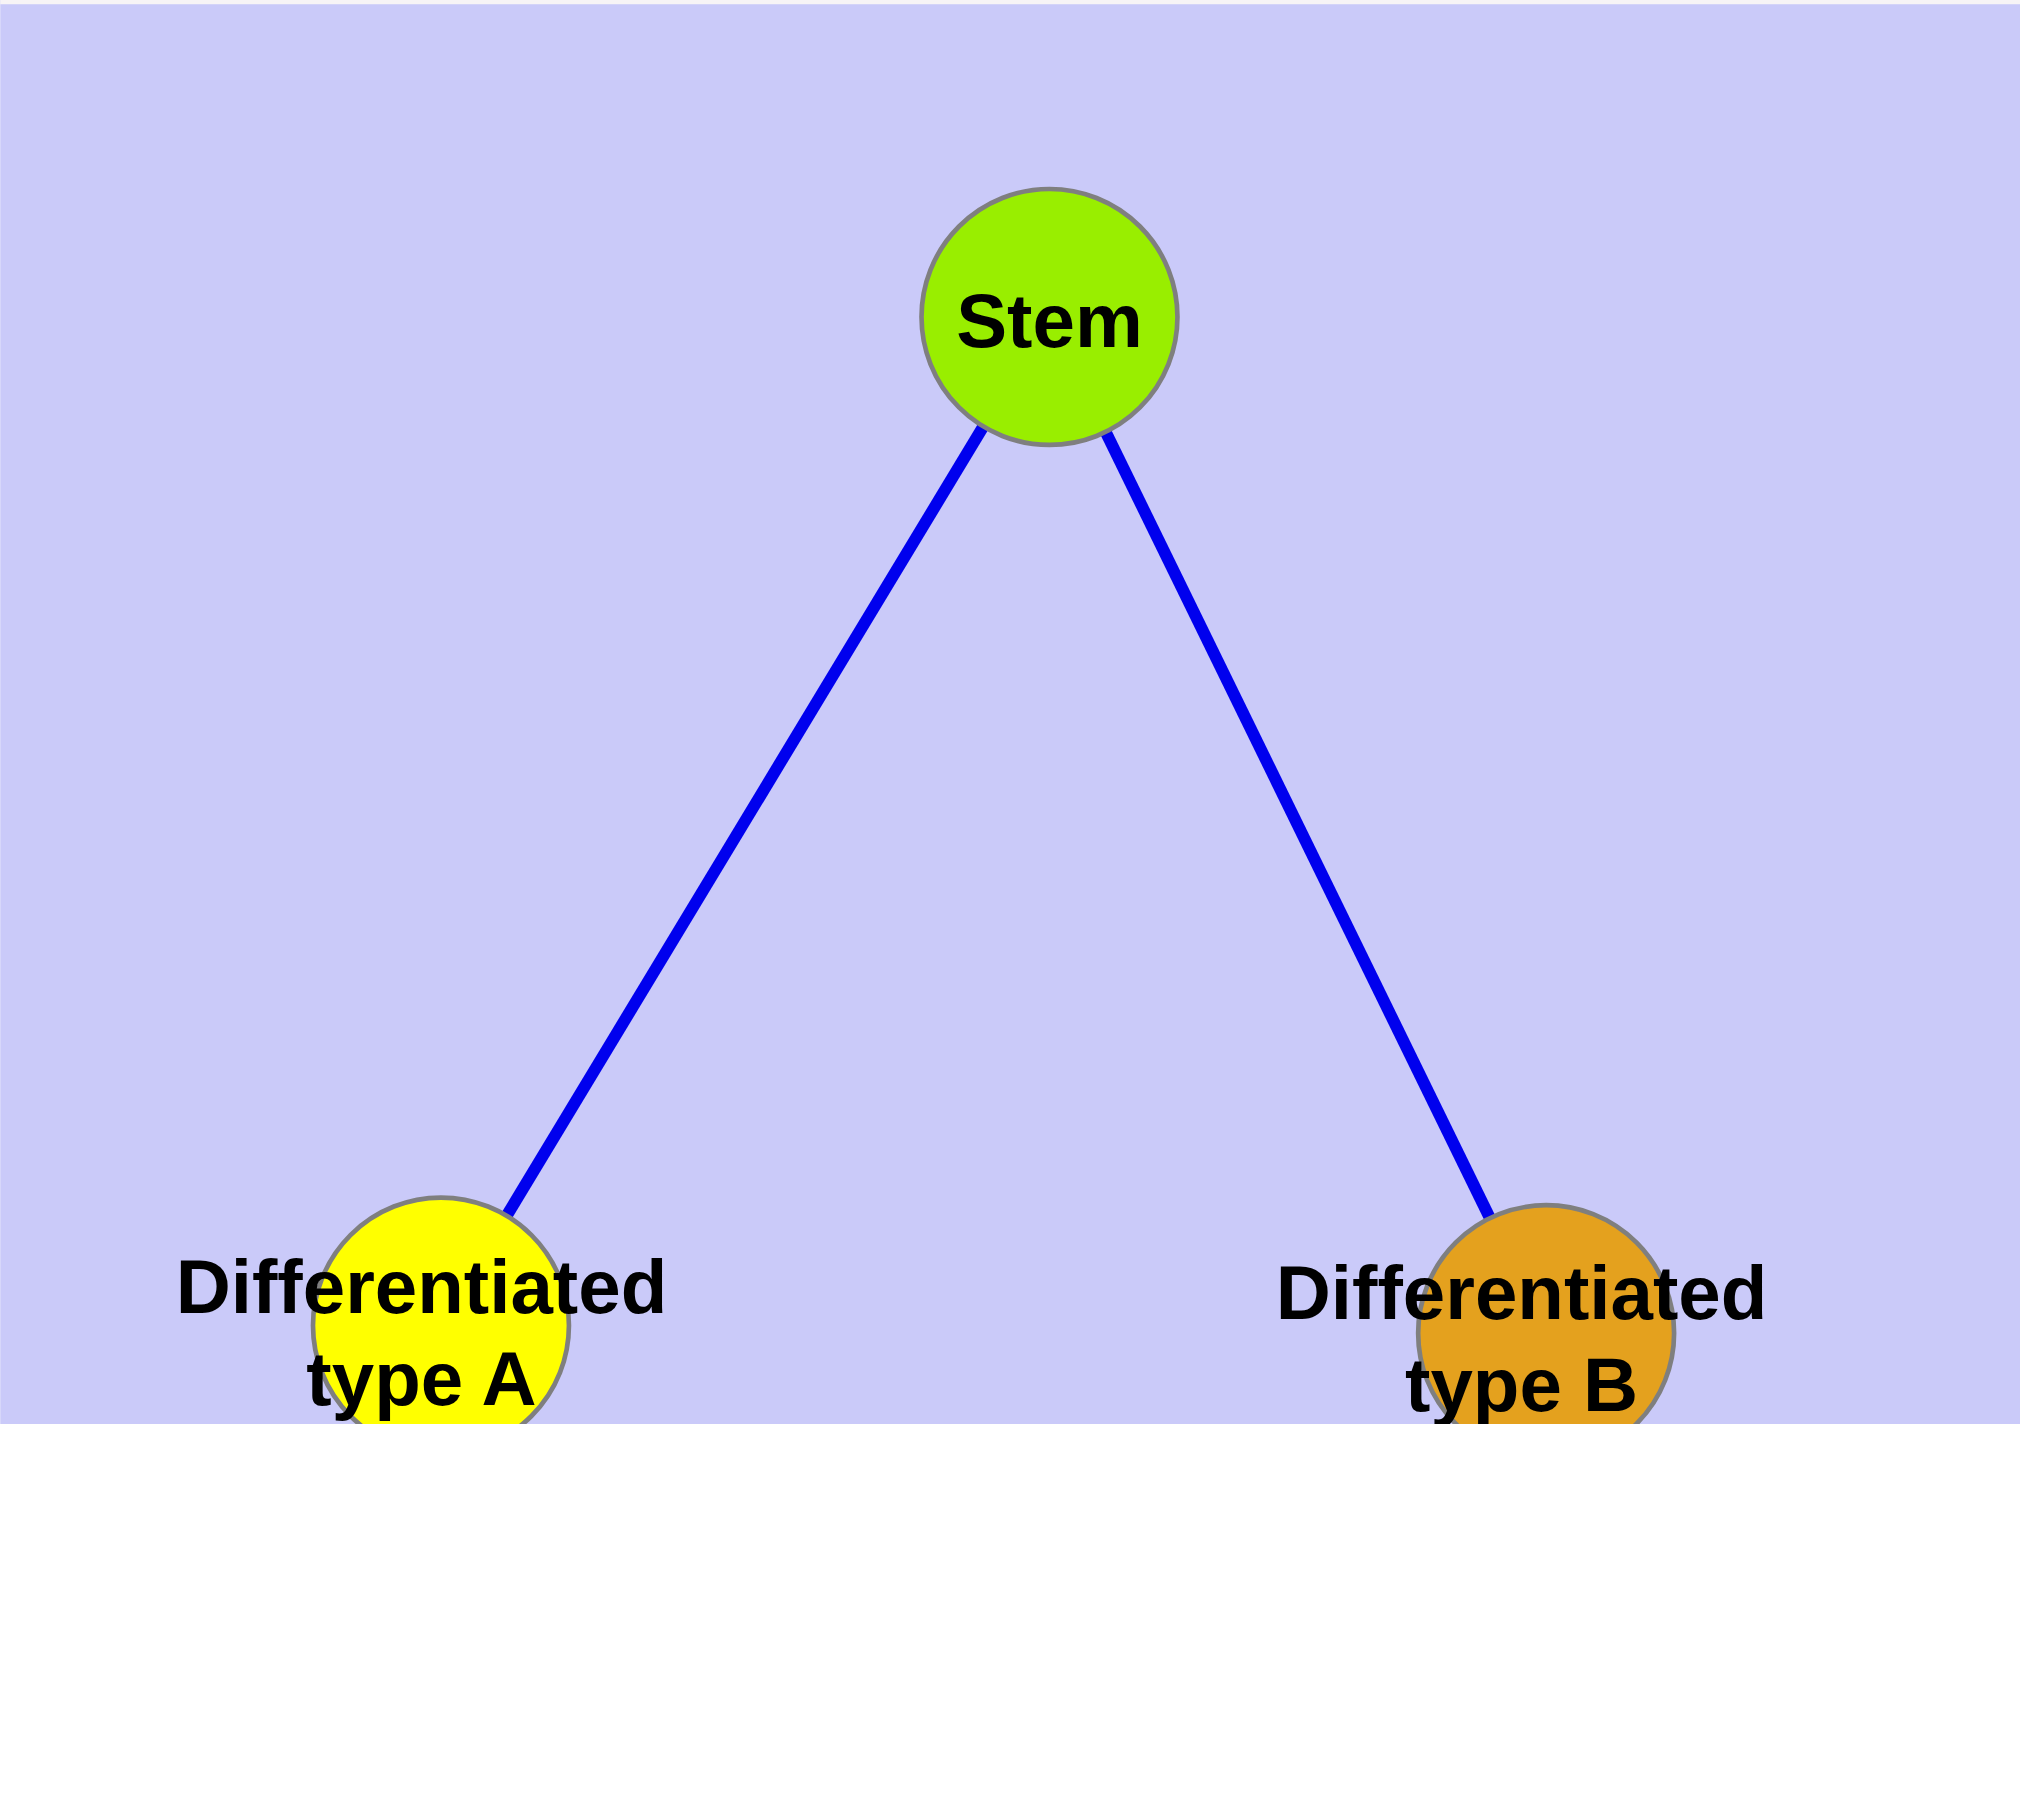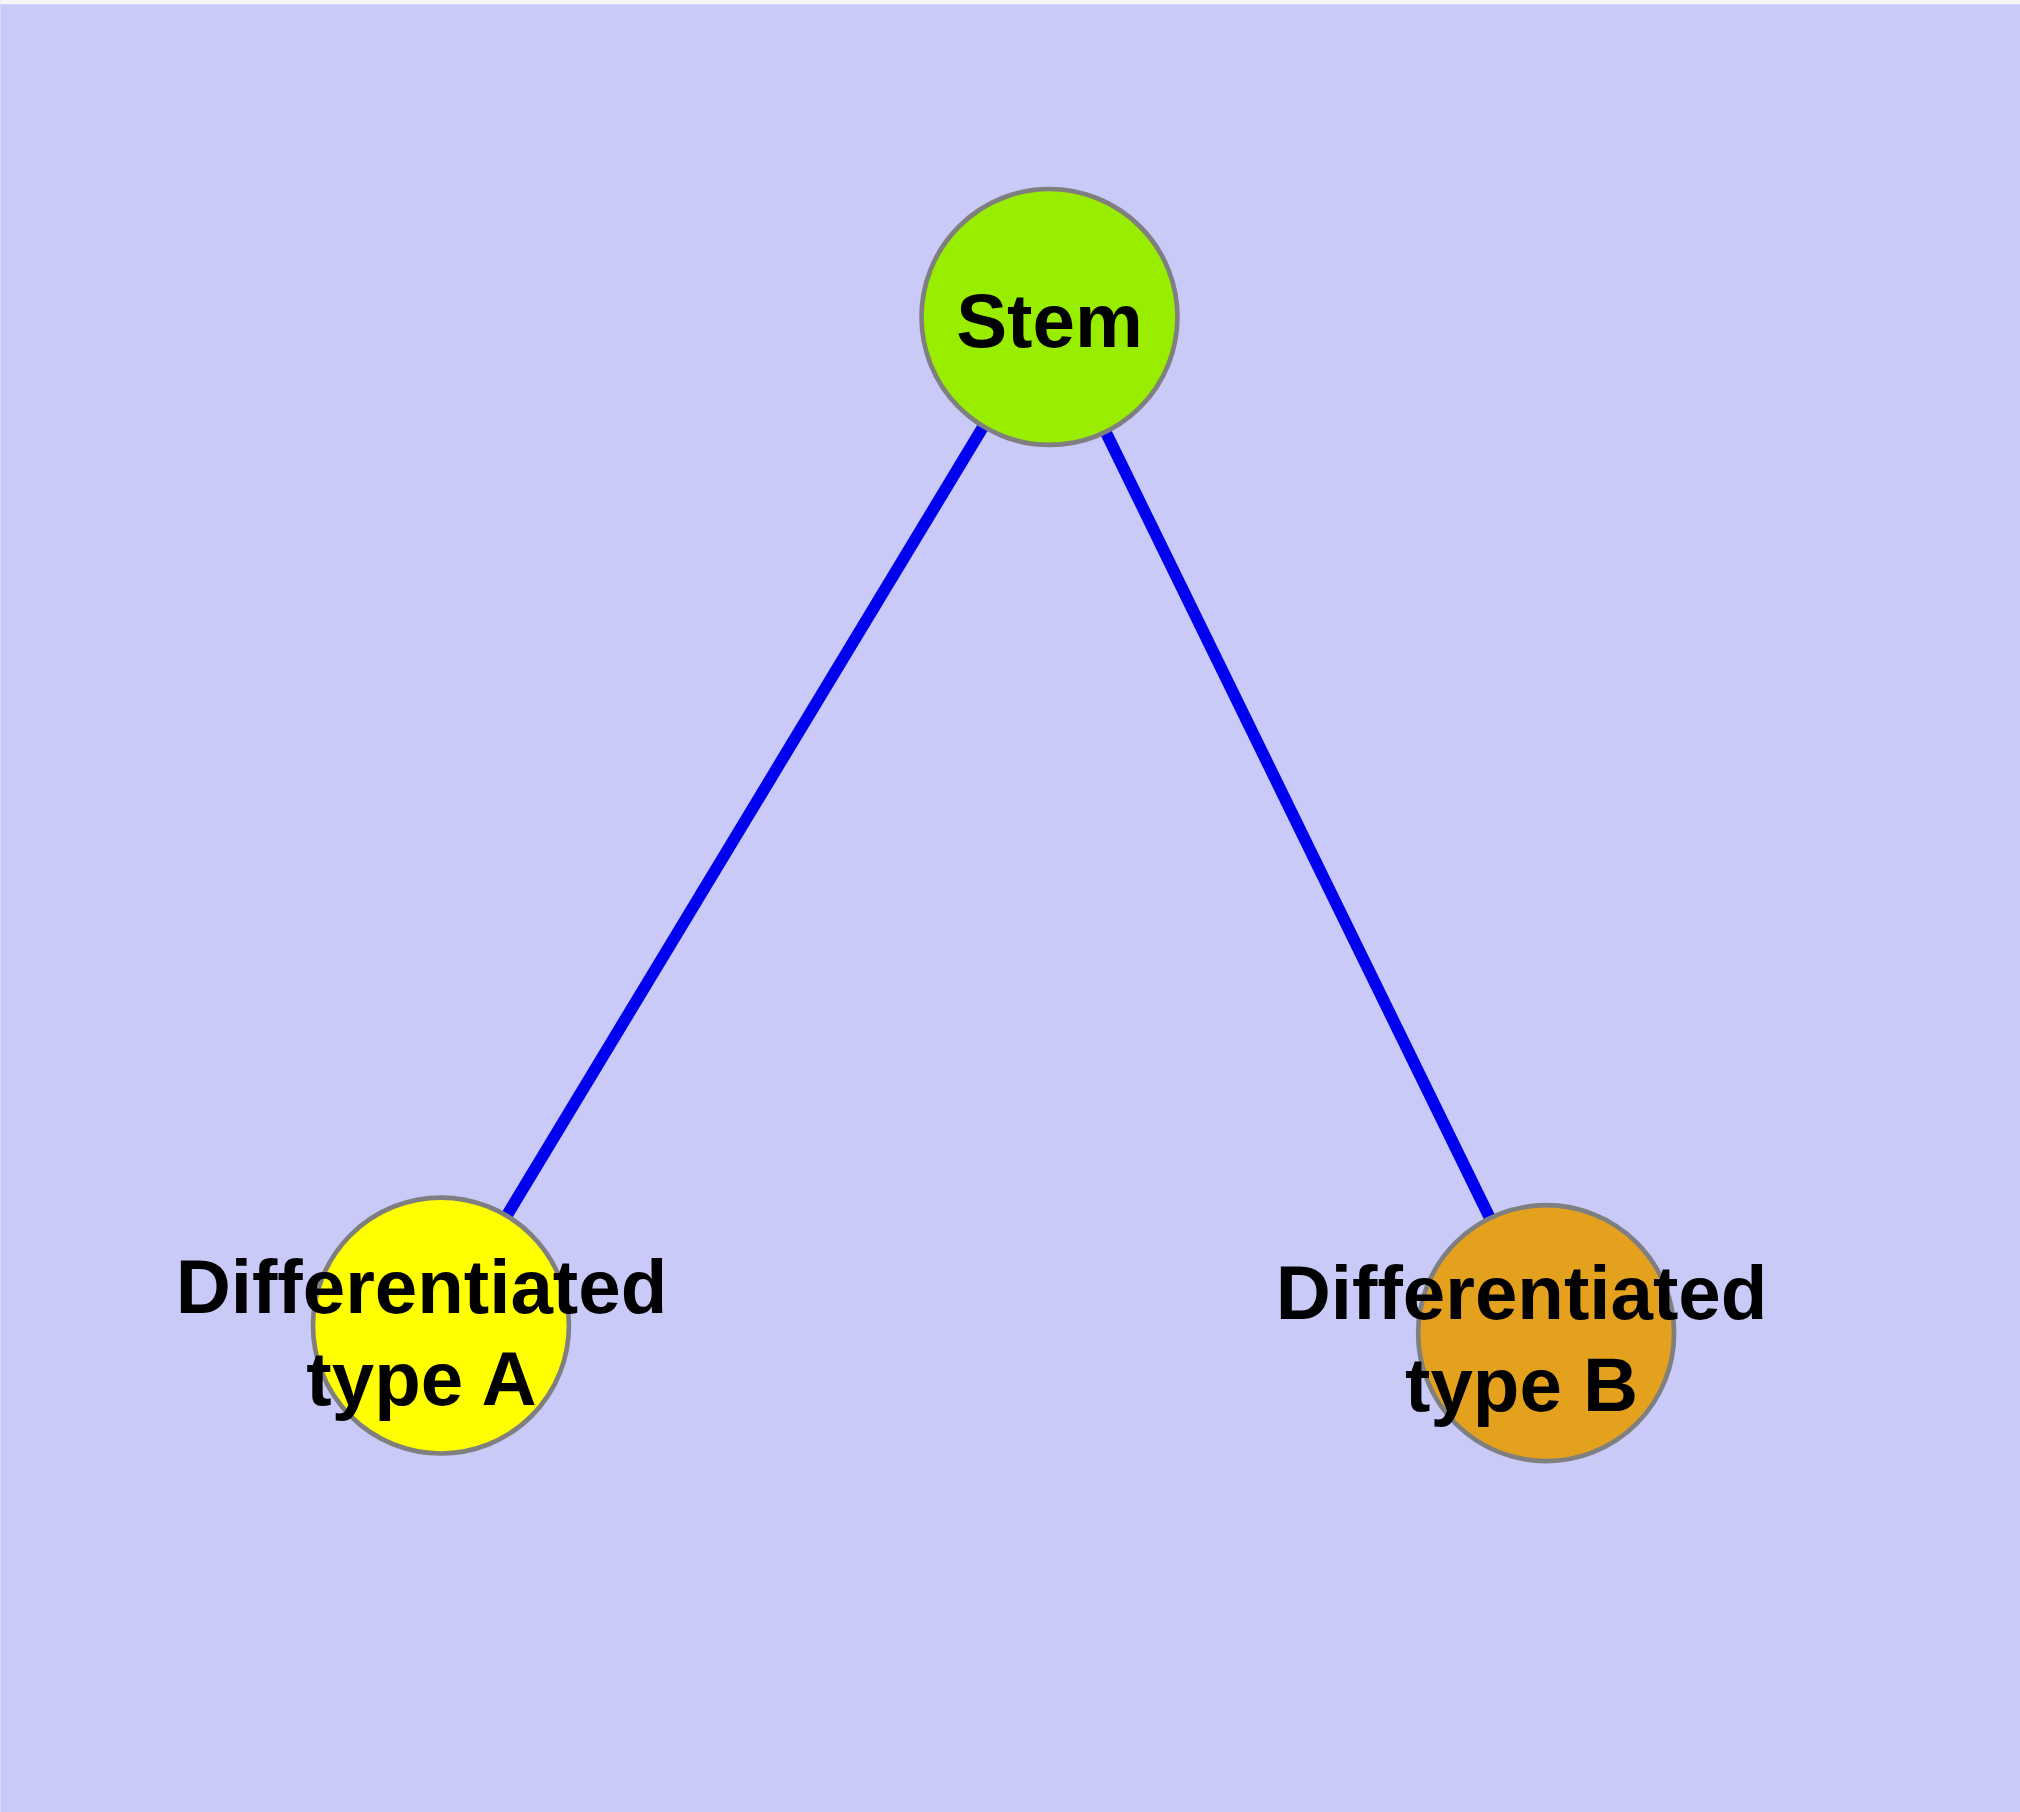--- a/index.html
+++ b/index.html
@@ -3,21 +3,21 @@
 <meta charset="utf-8">
 <style>
   html, body {
     margin: 0;
     padding: 0;
     background: #ffffff;
   }
   .canvas-wrap {
     position: relative;
     width: 2021px;
-    height: 1812px;
+    height: 1424px;
     overflow: hidden;
     font-family: "Liberation Sans", sans-serif;
   }
   svg.graph {
     display: block;
     width: 2021px;
     height: 1812px;
   }
   .node-label {
     font-family: "Liberation Sans", sans-serif;

